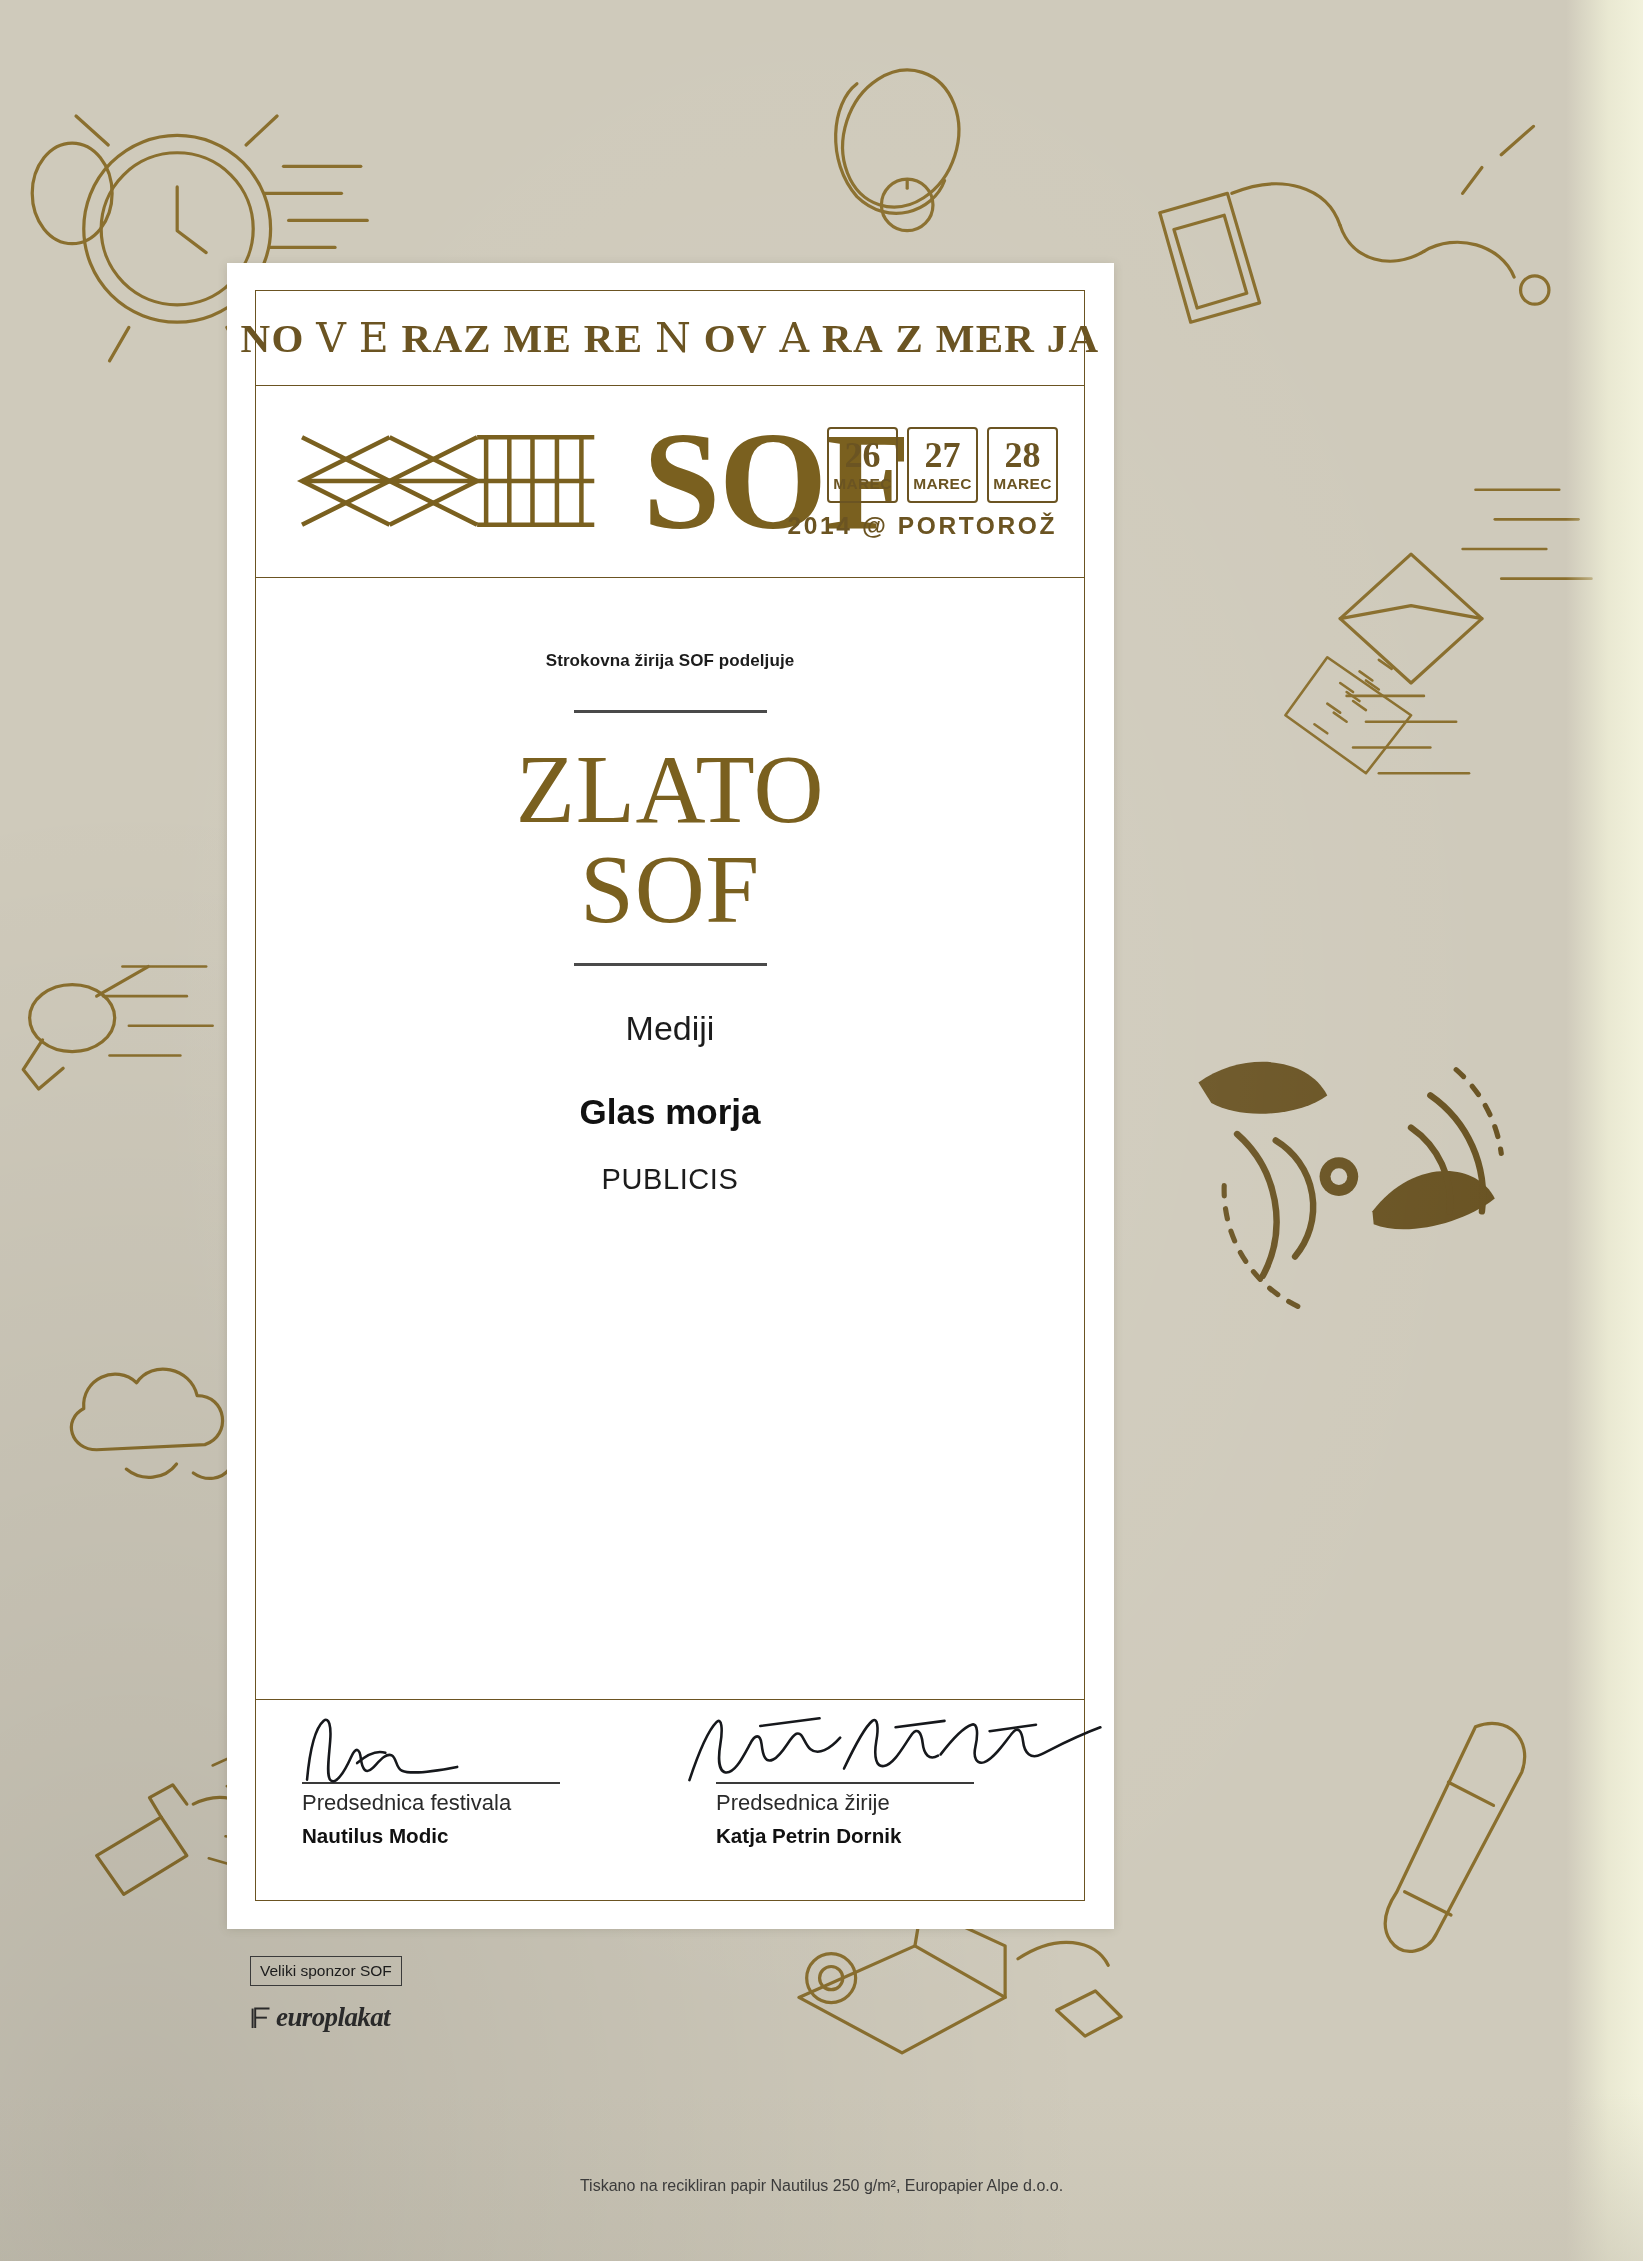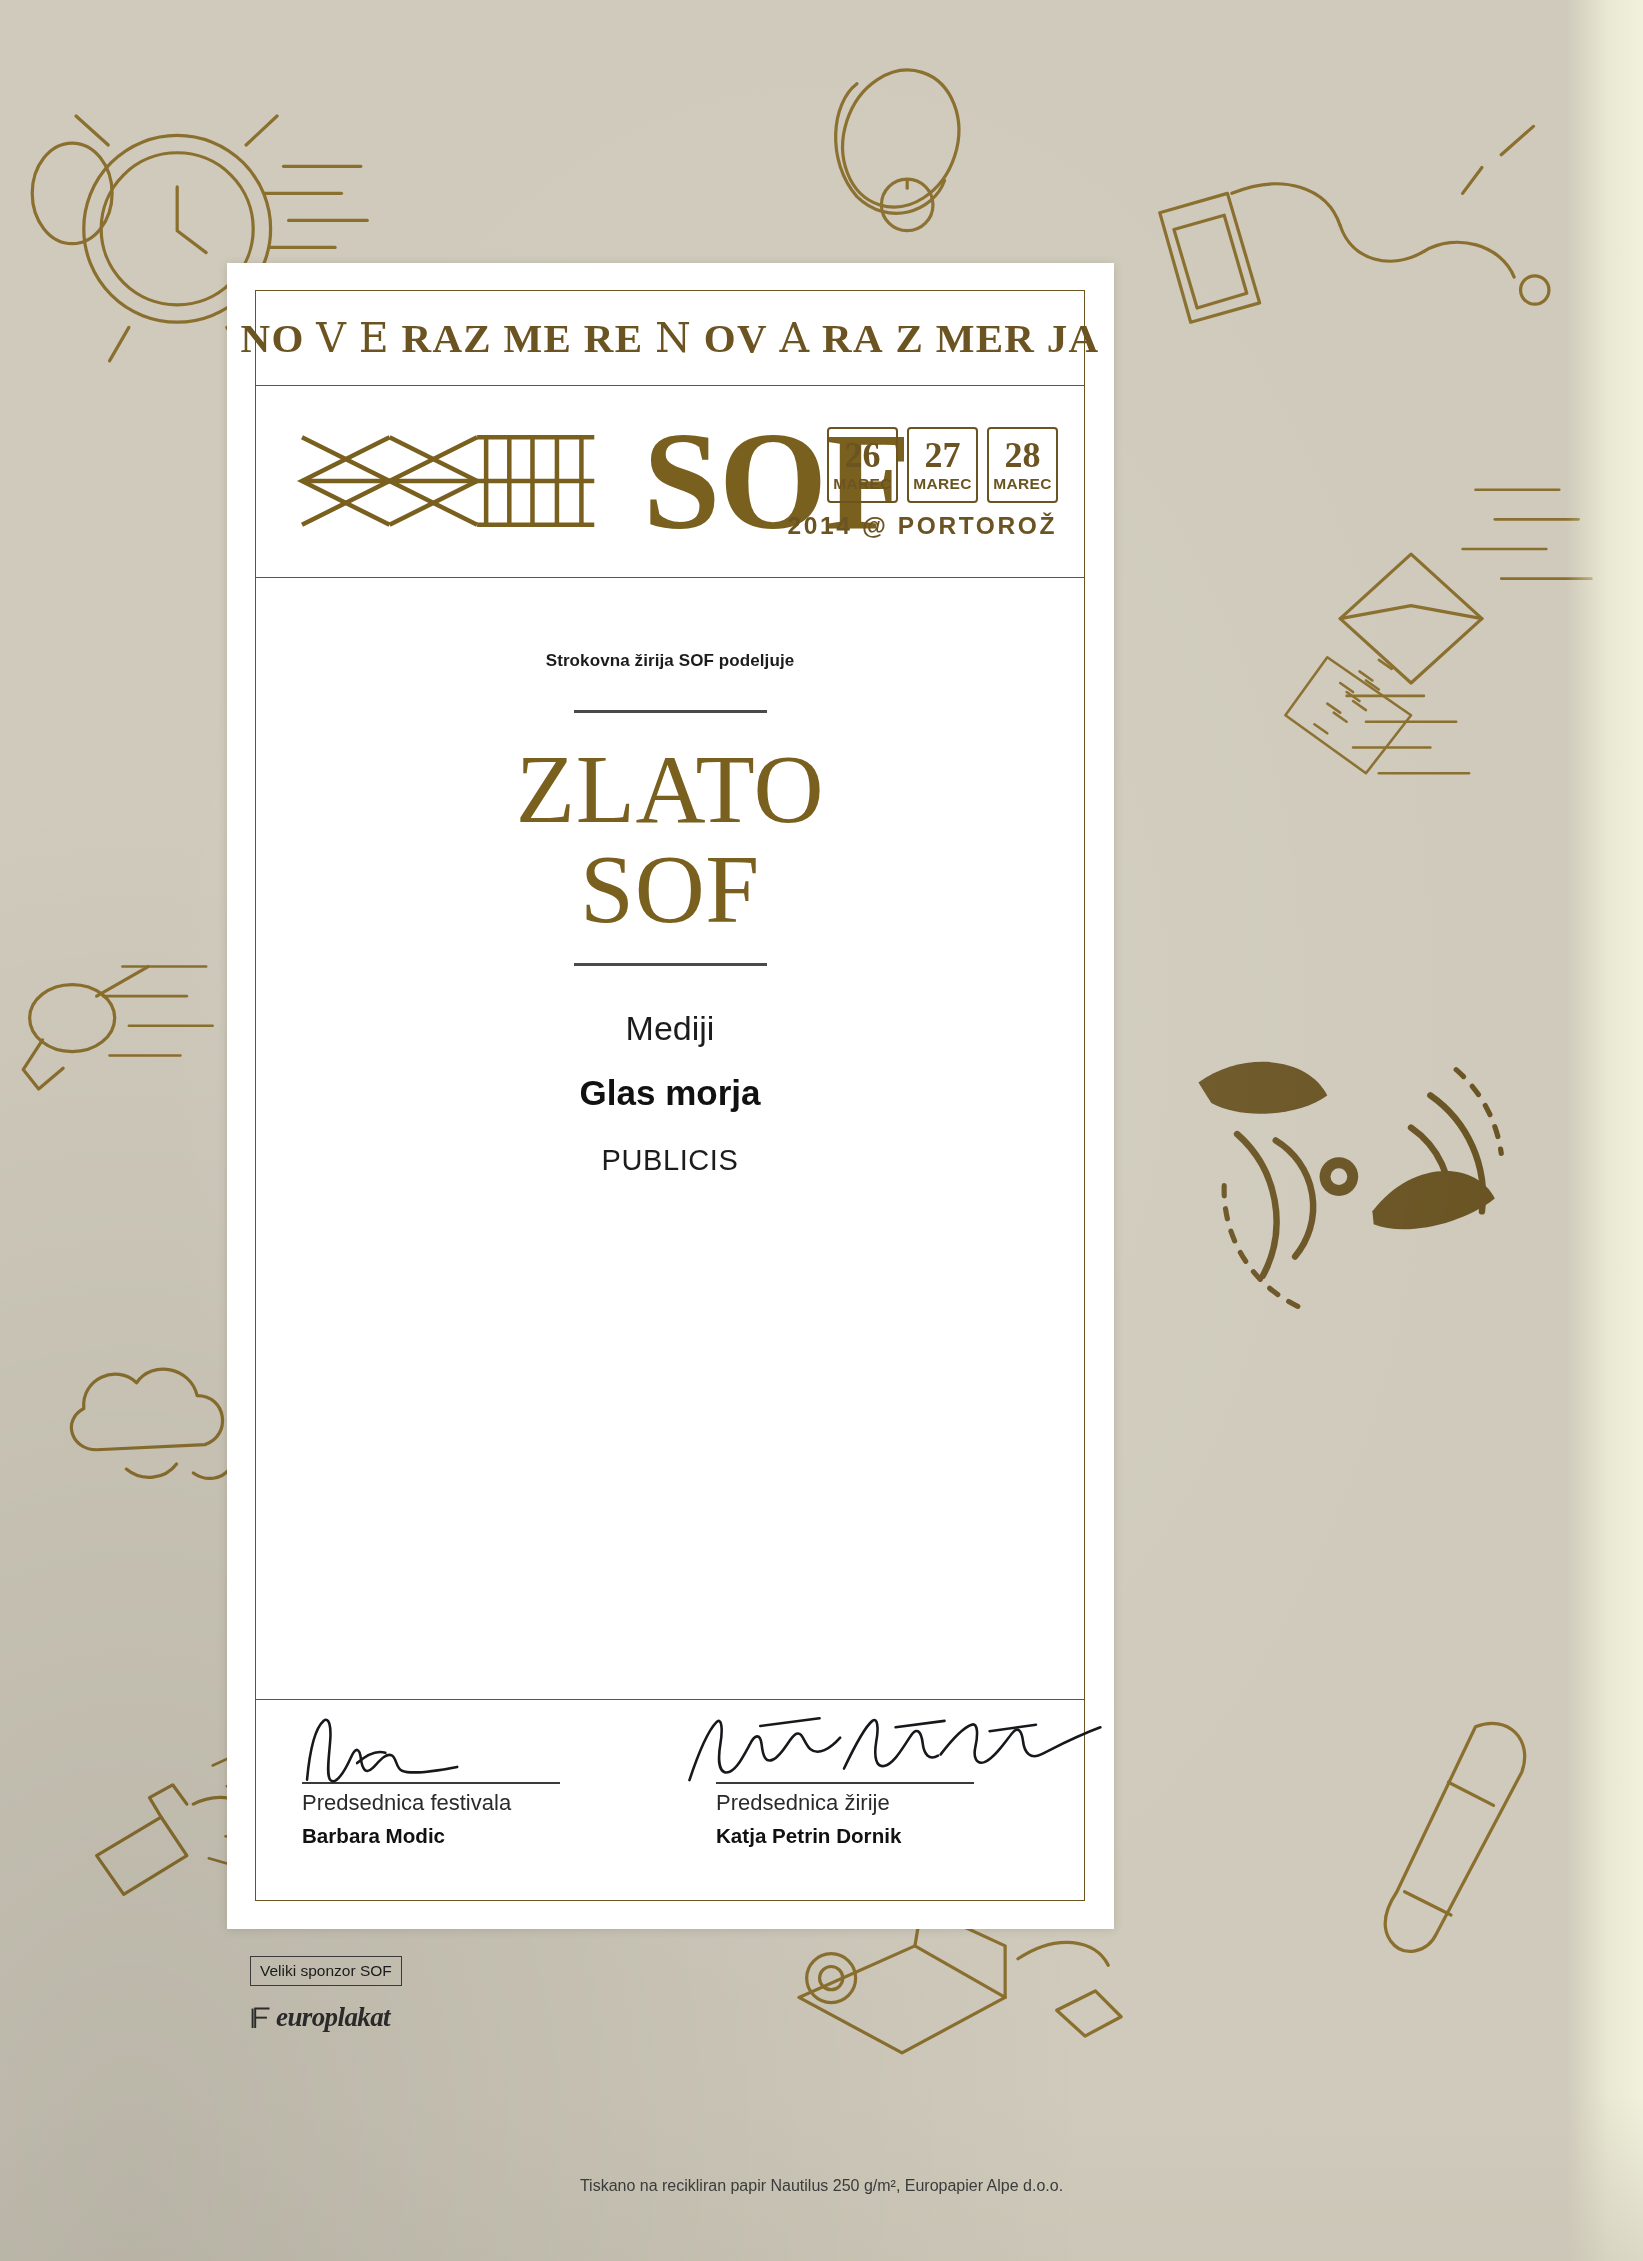--- a/index.html
+++ b/index.html
@@ -209,21 +209,21 @@
   .award-title .l2 { letter-spacing: 0px; }
   .category {
     font-size: 34px;
     color: #1c1c1c;
     margin-top: 43px;
   }
   .recipient {
     font-size: 35px;
     font-weight: 700;
     color: #111111;
-    margin-top: 25px;
+    margin-top: 44px;
   }
   .agency {
     font-size: 29px;
     color: #1c1c1c;
     margin-top: 31px;
     letter-spacing: 0.6px;
   }
 
   
   .sig-band {
@@ -527,21 +527,21 @@
           <div class="sig-scribble">
             <svg width="232" height="77" viewBox="0 0 360 120" xmlns="http://www.w3.org/2000/svg">
               <g stroke="#16181c" stroke-width="4" fill="none" stroke-linecap="round">
                 <path d="M18 104 C22 60 30 24 44 12 C52 6 56 20 54 44 C52 70 48 96 54 104 C62 114 76 92 86 70 C94 52 100 54 102 72 C104 88 110 96 120 86 C130 76 140 62 150 66 C158 70 156 86 166 90 C180 96 210 92 252 84"></path>
                 <path d="M96 78 C112 64 128 58 140 62"></path>
               </g>
             </svg>
           </div>
           <div class="sig-line"></div>
           <div class="sig-role">Predsednica festivala</div>
-          <div class="sig-name">Barbara Modic</div>
+          <div class="sig-name">Nautilus Modic</div>
         </div>
 
         <div class="sig right">
           <div class="sig-scribble r">
             <svg width="438" height="84" viewBox="0 0 680 130" xmlns="http://www.w3.org/2000/svg">
               <g stroke="#16181c" stroke-width="4" fill="none" stroke-linecap="round">
                 <path d="M10 118 C26 70 40 40 52 28 C60 20 62 38 58 62 C54 86 56 104 66 106 C80 108 92 84 104 62 C112 46 120 46 122 62 C124 80 128 92 140 86 C156 78 166 50 176 46 C186 42 188 62 198 70 C210 80 228 70 244 52"></path>
                 <path d="M120 34 L212 22"></path>
                 <path d="M250 100 C268 62 284 34 294 26 C302 20 304 36 300 58 C296 82 300 98 312 96 C328 94 344 62 356 46 C364 36 370 44 372 60 C374 78 382 88 396 80"></path>
                 <path d="M330 36 L406 26"></path>

